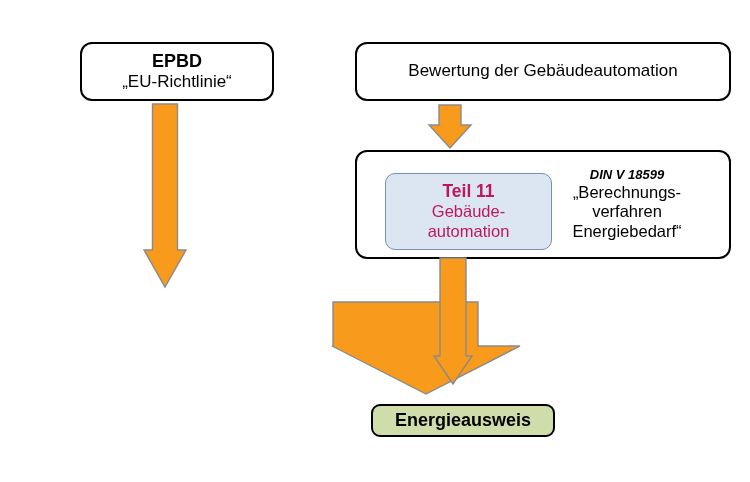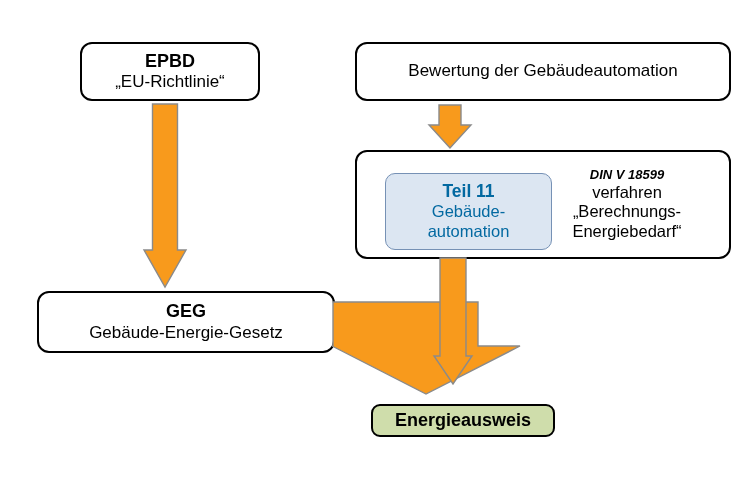--- a/index.html
+++ b/index.html
@@ -31,21 +31,21 @@
     line-height: 1.18;
     text-align: center;
   }
   .node .ln-bold {
     font-weight: bold;
   }
   
   #node-epbd {
     left: 80px;
     top: 42px;
-    width: 180px;
+    width: 194px;
     height: 59px;
     font-size: 17px;
   }
   #node-epbd .ln-bold { font-size: 18px; }
   
   #node-en15232 {
     left: 355px;
     top: 42px;
     width: 376px;
     height: 59px;
@@ -80,21 +80,21 @@
     height: 77px;
     background: #dce6f2;
     border: 1.5px solid #7691b5;
     border-radius: 10px;
     display: flex;
     flex-direction: column;
     align-items: center;
     justify-content: center;
     font-size: 16.5px;
     line-height: 1.2;
-    color: #0369a1;
+    color: #be185d;
     text-align: center;
   }
   #node-teil11 .ln-bold { font-size: 17.5px; }
   
   #node-geg {
     left: 37px;
     top: 291px;
     width: 298px;
     height: 62px;
     font-size: 17px;
@@ -141,31 +141,27 @@
   <div class="node" id="node-din18599">
 
     <div id="node-teil11">
       <div class="ln-bold">Teil 11</div>
       <div>Gebäude-</div>
       <div>automation</div>
     </div>
 
     <div id="din-text">
       <div class="ln-bold">DIN V 18599</div>
+      <div>„Berechnungs-</div>
       <div>verfahren</div>
-      <div>„Berechnungs-</div>
       <div>Energiebedarf“</div>
     </div>
 
   </div>
 
-  <div class="node" id="node-geg">
-    <div class="ln-bold">GEG</div>
-    <div>Gebäude-Energie-Gesetz</div>
-  </div>
 
   <div class="node" id="node-energieausweis">
     <div>Energieausweis</div>
   </div>
 
   <svg class="arrow-svg" id="arrow-epbd-gegw" width="44" height="184" viewBox="0 0 44 184" style="left:143px; top:104px;">
     <polygon class="arrow-shape" points="9.5,0 34.5,0 34.5,146 43,146 22,183 1,146 9.5,146"></polygon>
   </svg>
 
   <svg class="arrow-svg" id="arrow-en-dinw" width="44" height="44" viewBox="0 0 44 44" style="left:428px; top:105px;">

